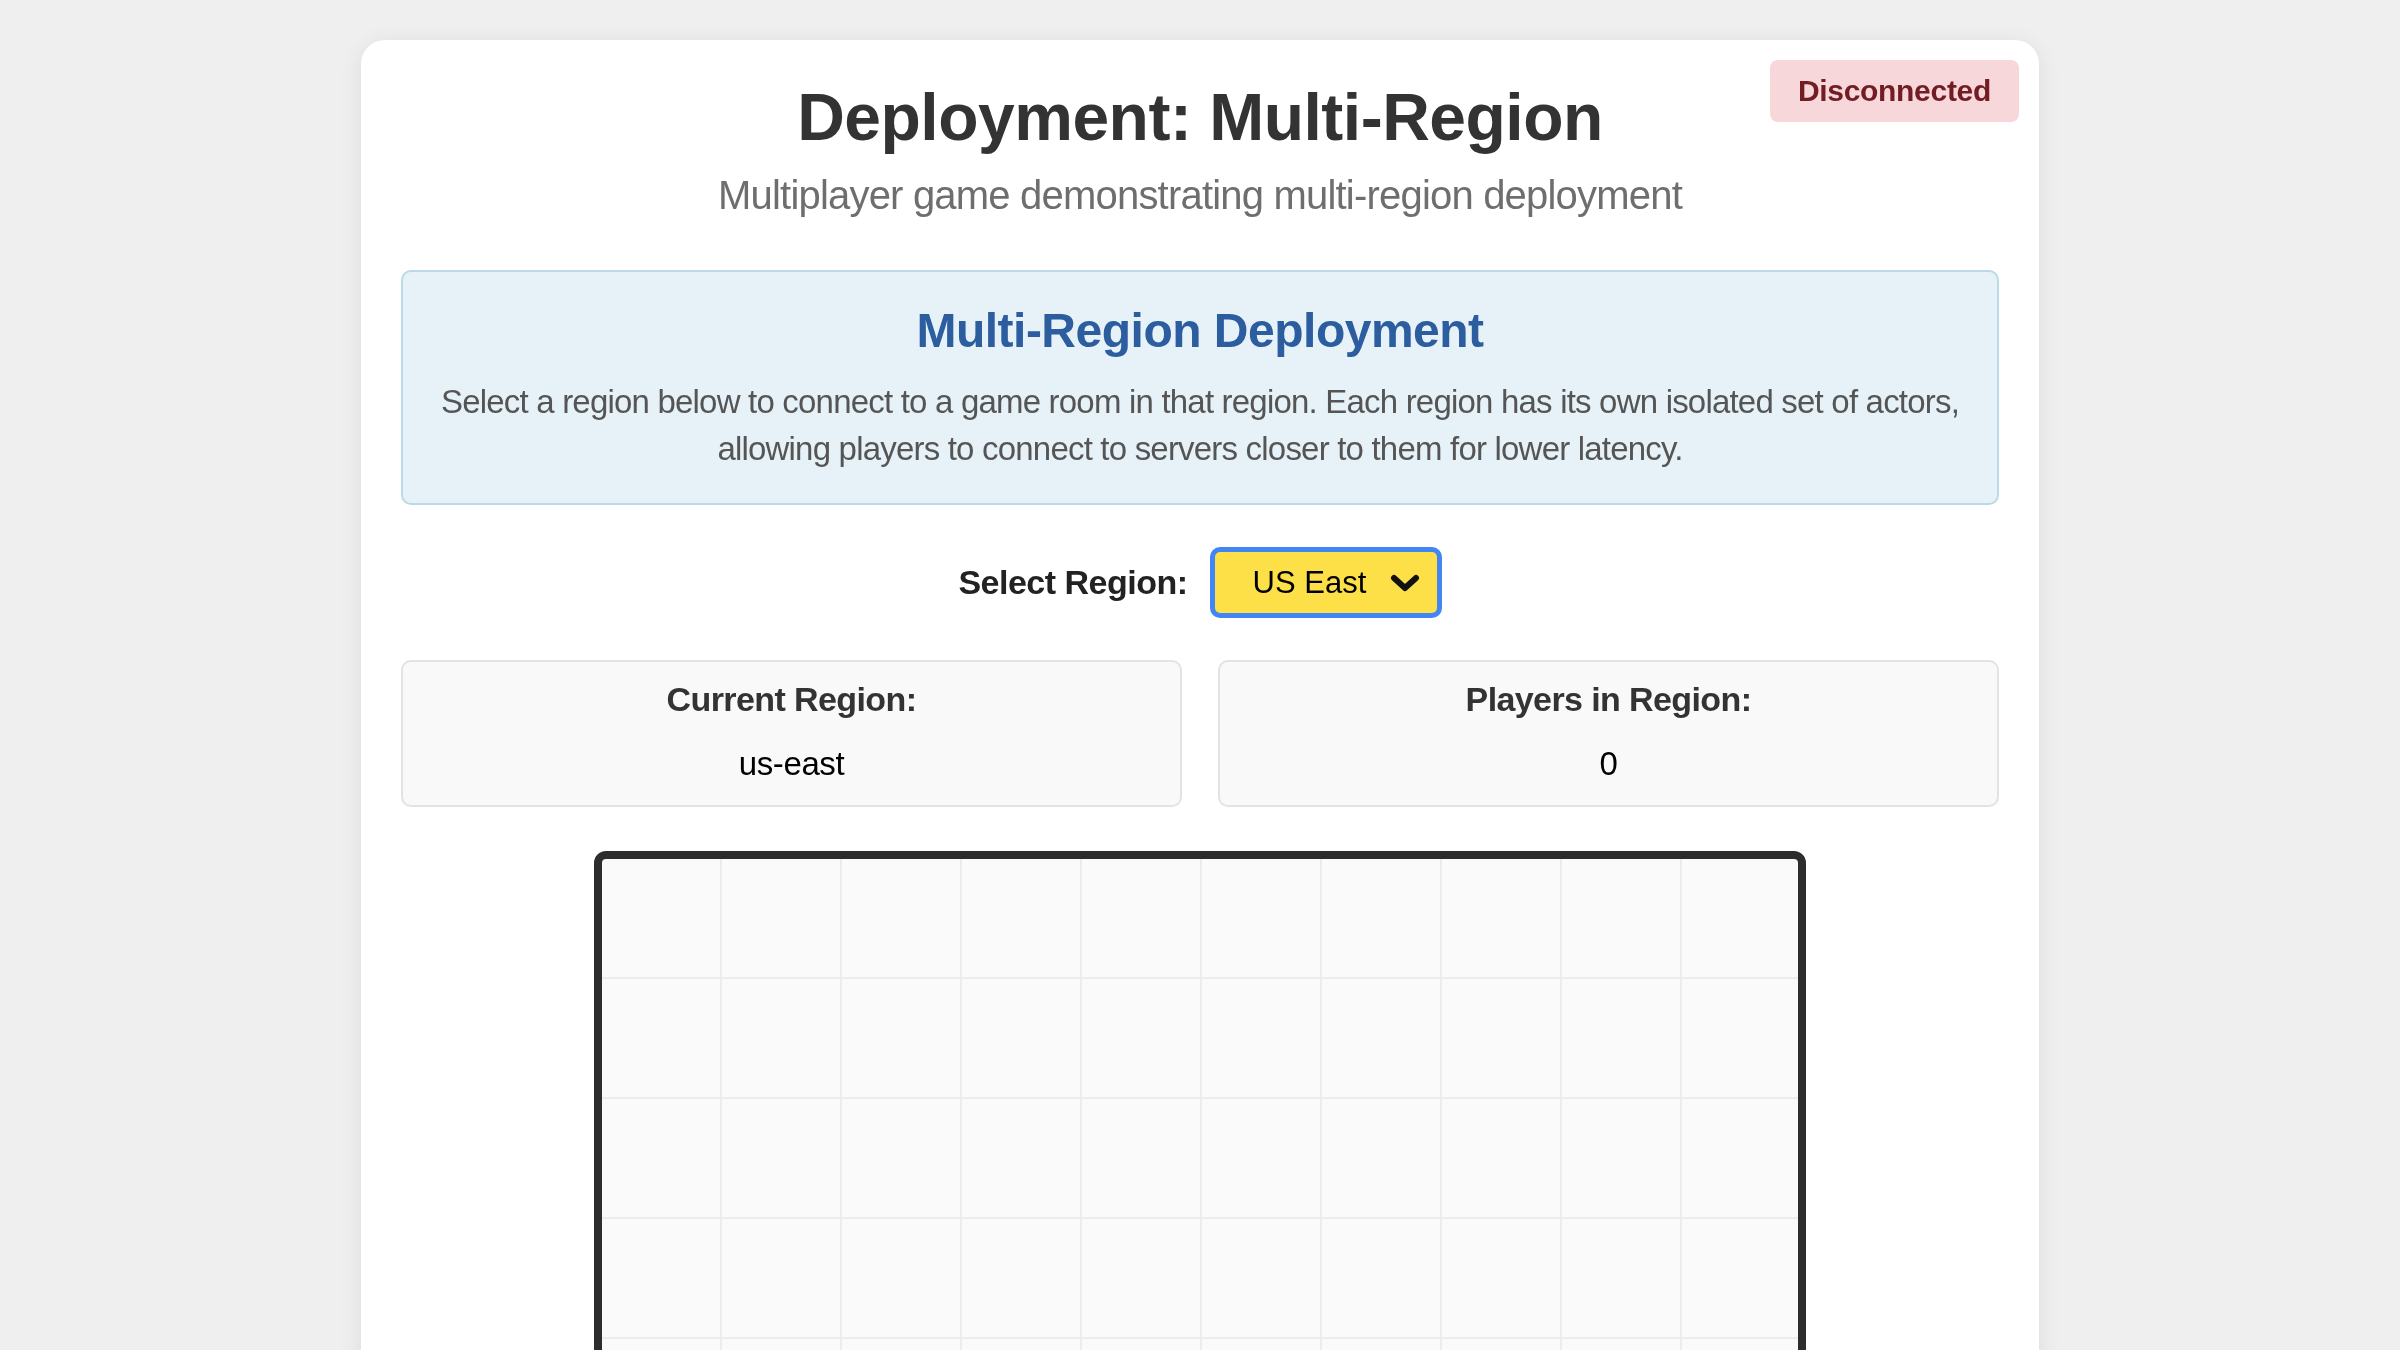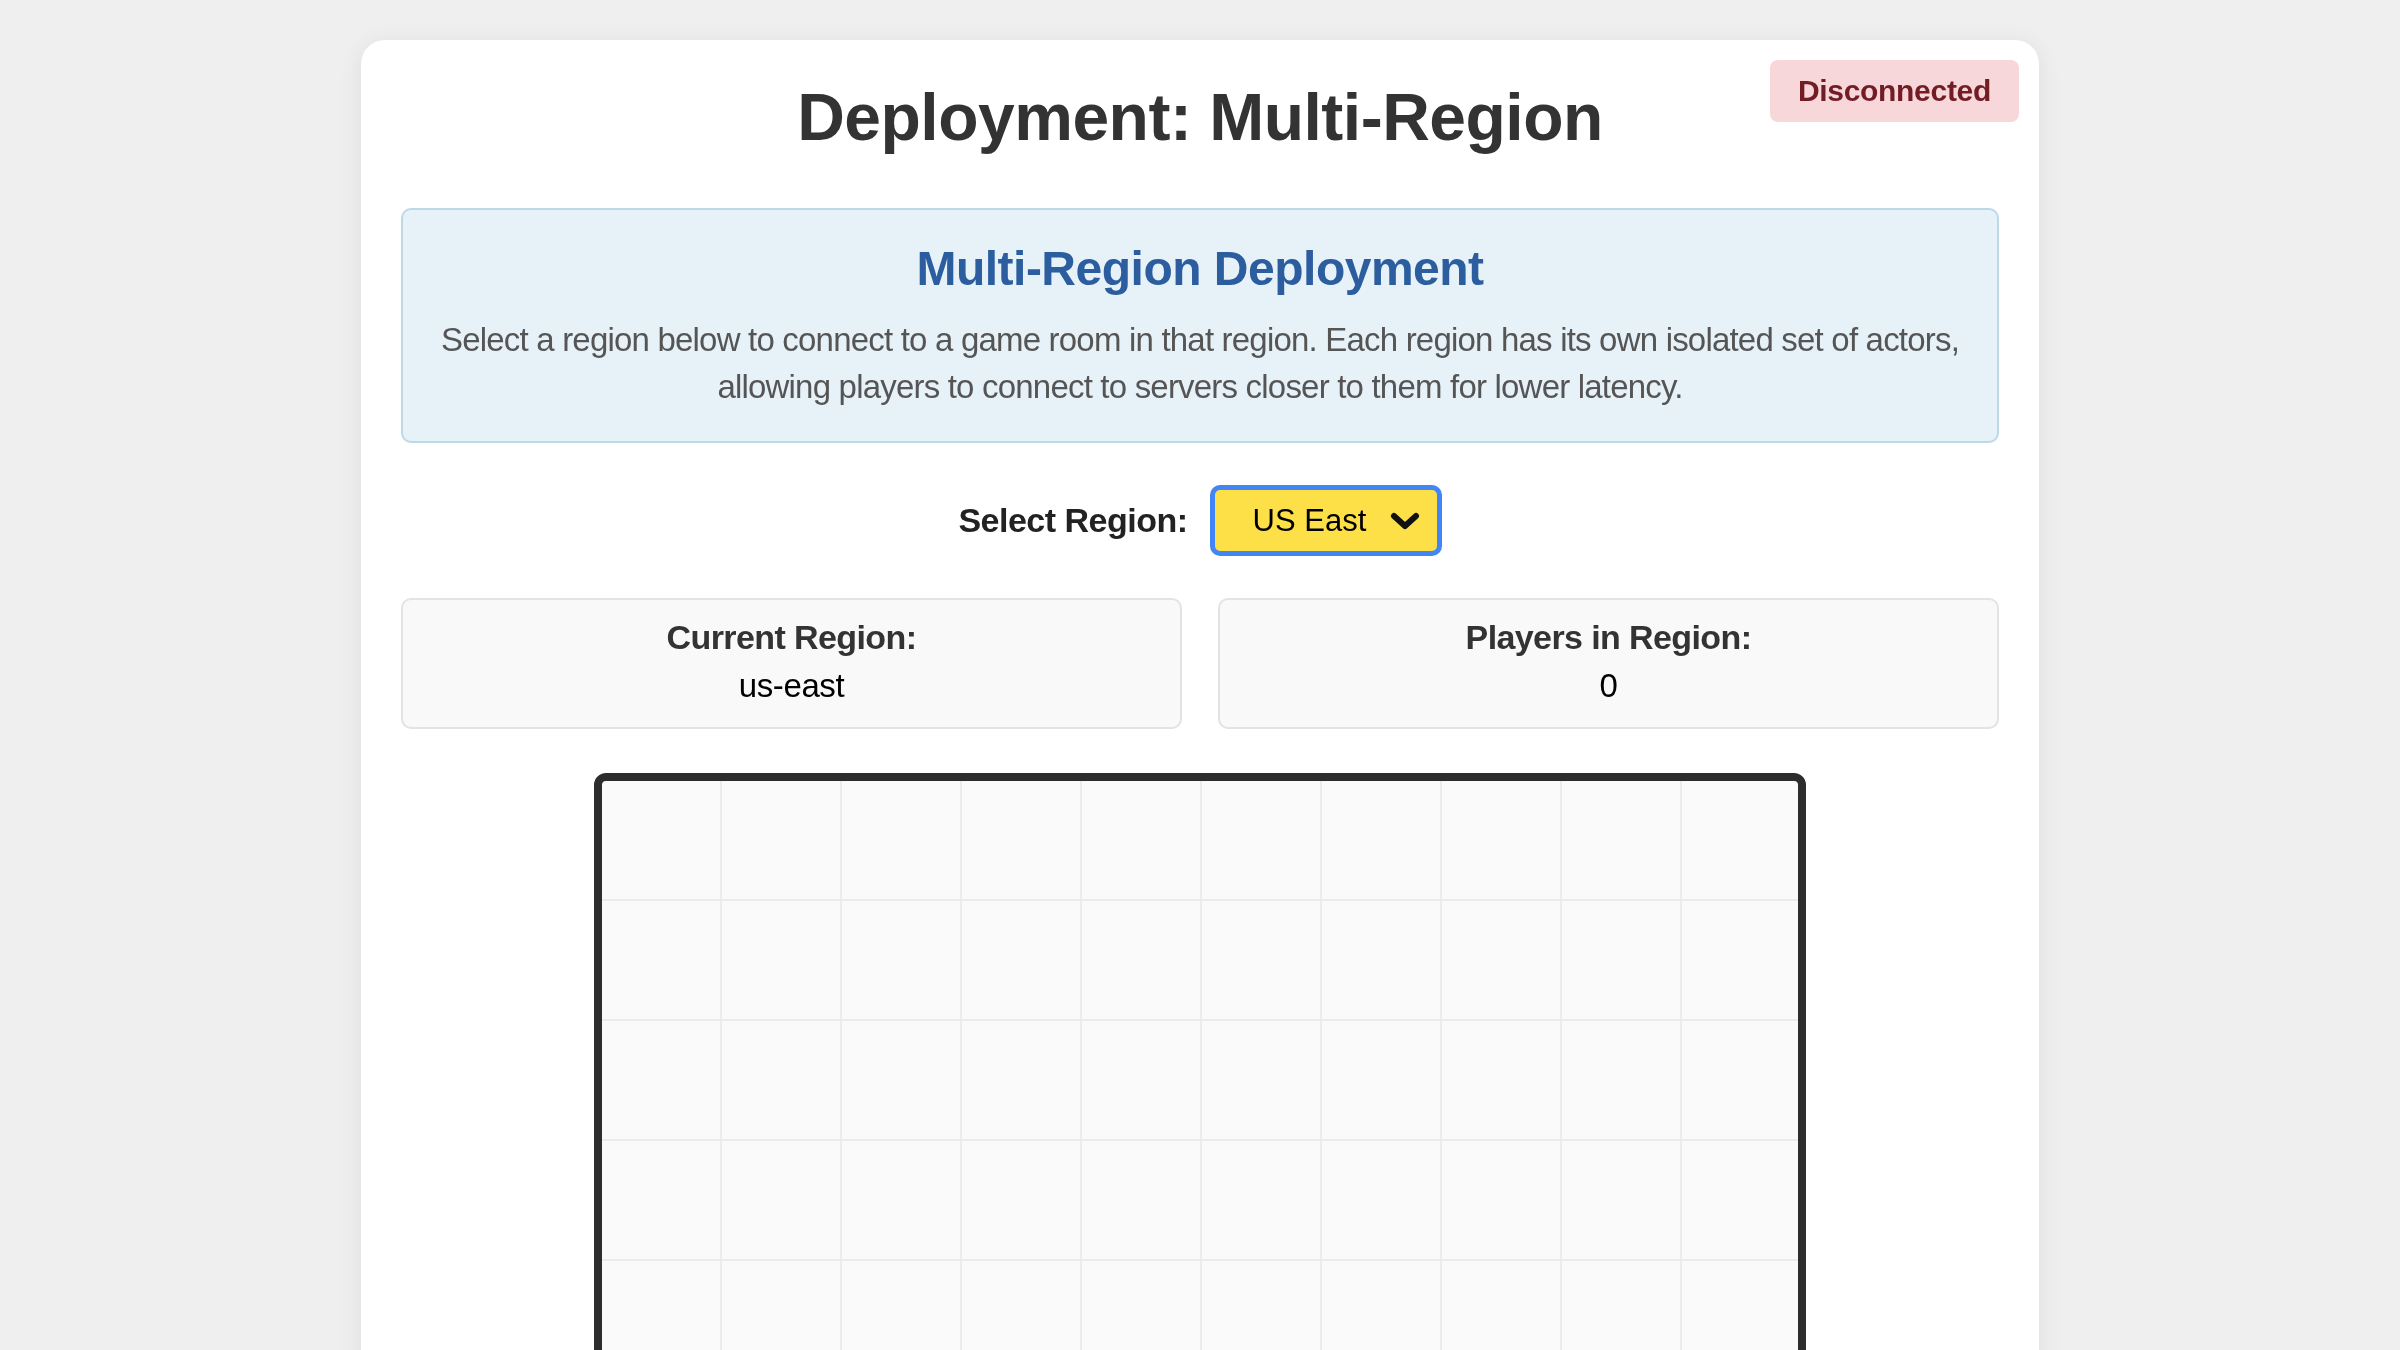--- a/index.html
+++ b/index.html
@@ -121,21 +121,21 @@
     text-align: center;
     padding: 18px 10px 22px;
   }
   .stat-label {
     font-size: 34px;
     font-weight: 700;
     color: #333333;
     letter-spacing: -0.6px;
   }
   .stat-value {
-    margin-top: 10px;
+    margin-top: 26px;
     font-size: 33px;
     color: #000000;
     letter-spacing: -0.4px;
   }
   .game-canvas {
     width: 1212px;
     height: 840px;
     margin: 44px auto 0;
     border: 8px solid #2d2d2d;
     border-radius: 12px;
@@ -149,20 +149,21 @@
 </style>
 </head>
 <body>
 
 <div class="card">
 
   <div class="status-badge">Disconnected</div>
 
   <h1 class="page-title">Deployment: Multi-Region</h1>
 
+  <p class="page-subtitle">Multiplayer game demonstrating multi-region deployment</p>
 
   <div class="info-box">
     <h2>Multi-Region Deployment</h2>
     <p>Select a region below to connect to a game room in that region. Each region has its own isolated set of actors, allowing players to connect to servers closer to them for lower latency.</p>
   </div>
 
   <div class="select-row">
     <label class="select-label">Select Region:</label>
     <span class="select-wrap">
       <select class="region-select">

